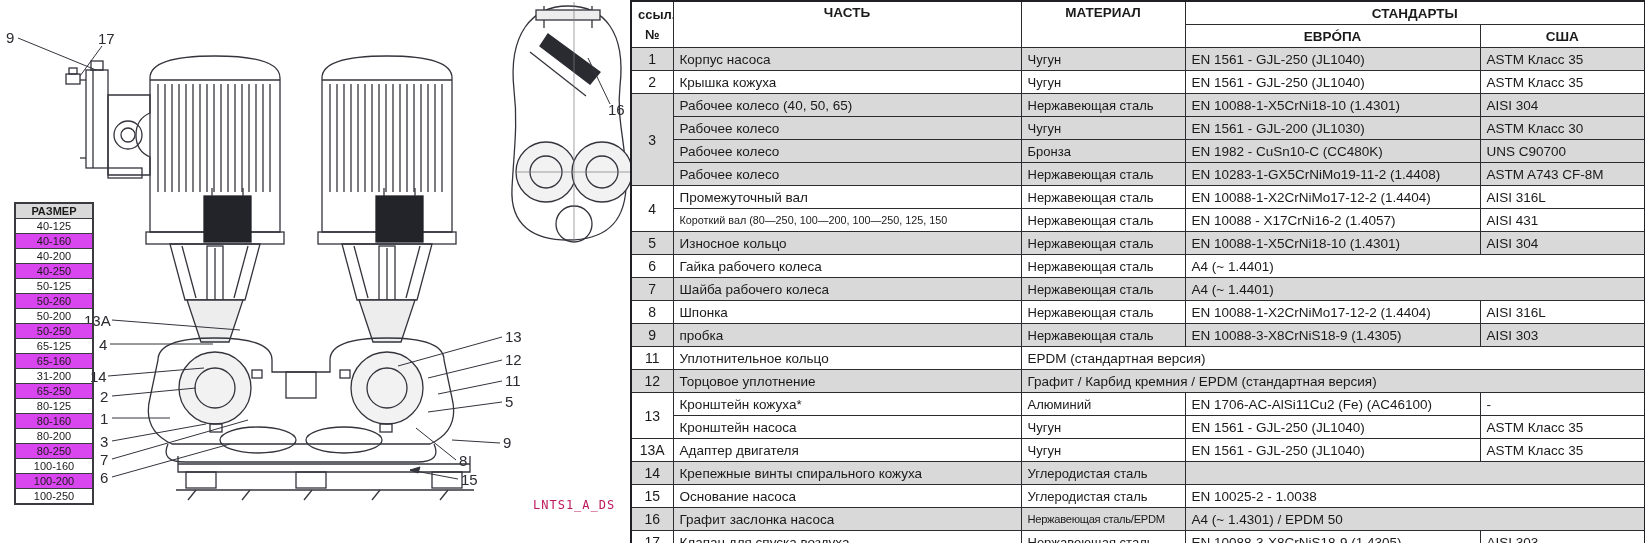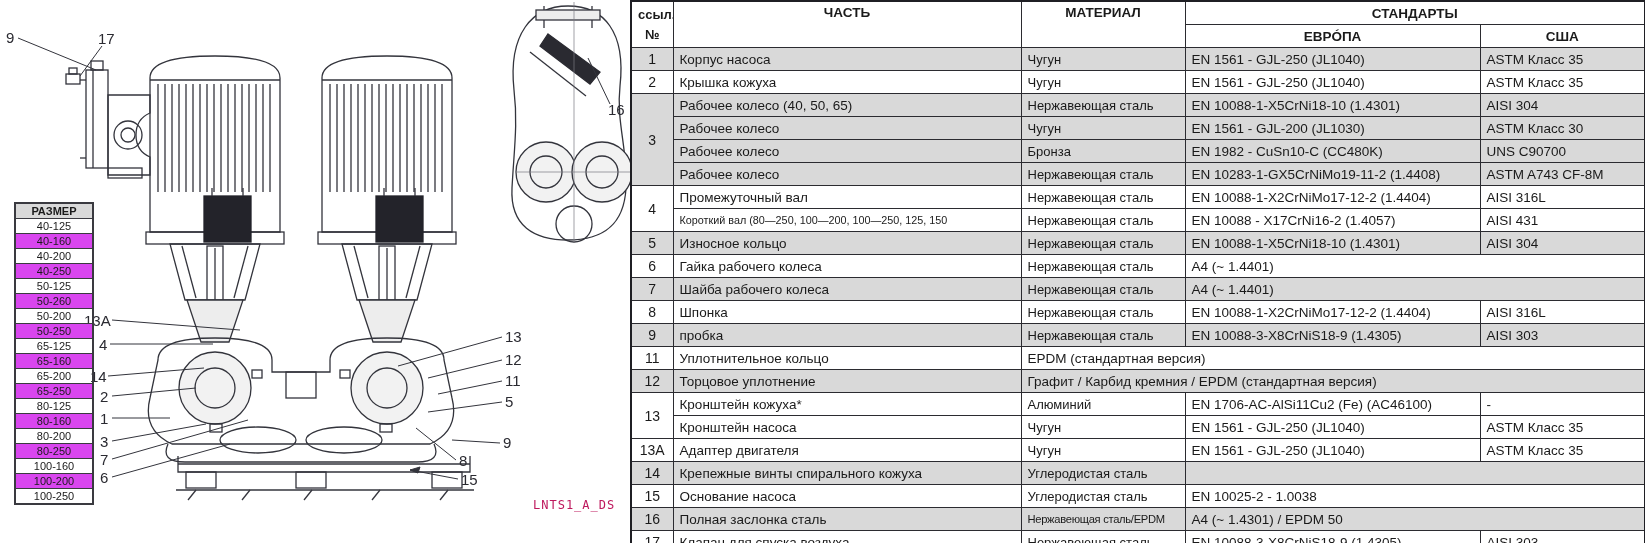--- a/index.html
+++ b/index.html
@@ -261,21 +261,21 @@
         <tr class="alt">
           <td>50-250</td>
         </tr>
         <tr>
           <td>65-125</td>
         </tr>
         <tr class="alt">
           <td>65-160</td>
         </tr>
         <tr>
-          <td>65-200</td>
+          <td>31-200</td>
         </tr>
         <tr class="alt">
           <td>65-250</td>
         </tr>
         <tr>
           <td>80-125</td>
         </tr>
         <tr class="alt">
           <td>80-160</td>
         </tr>
@@ -446,21 +446,21 @@
         <td class="std-cell" colspan="2"></td>
       </tr>
       <tr>
         <td class="ref-cell">15</td>
         <td class="part-cell">Основание насоса</td>
         <td class="mat-cell">Углеродистая сталь</td>
         <td class="std-cell" colspan="2">EN 10025-2 - 1.0038</td>
       </tr>
       <tr class="shaded">
         <td class="ref-cell">16</td>
-        <td class="part-cell">Полная заслонка сталь</td>
+        <td class="part-cell">Графит заслонка насоса</td>
         <td class="mat-cell msmall">Нержавеющая сталь/EPDM</td>
         <td class="std-cell" colspan="2">A4 (~ 1.4301) / EPDM 50</td>
       </tr>
       <tr>
         <td class="ref-cell">17</td>
         <td class="part-cell">Клапан для спуска воздуха</td>
         <td class="mat-cell">Нержавеющая сталь</td>
         <td class="std-cell">EN 10088-3-X8CrNiS18-9 (1.4305)</td>
         <td class="std-cell">AISI 303</td>
       </tr>

